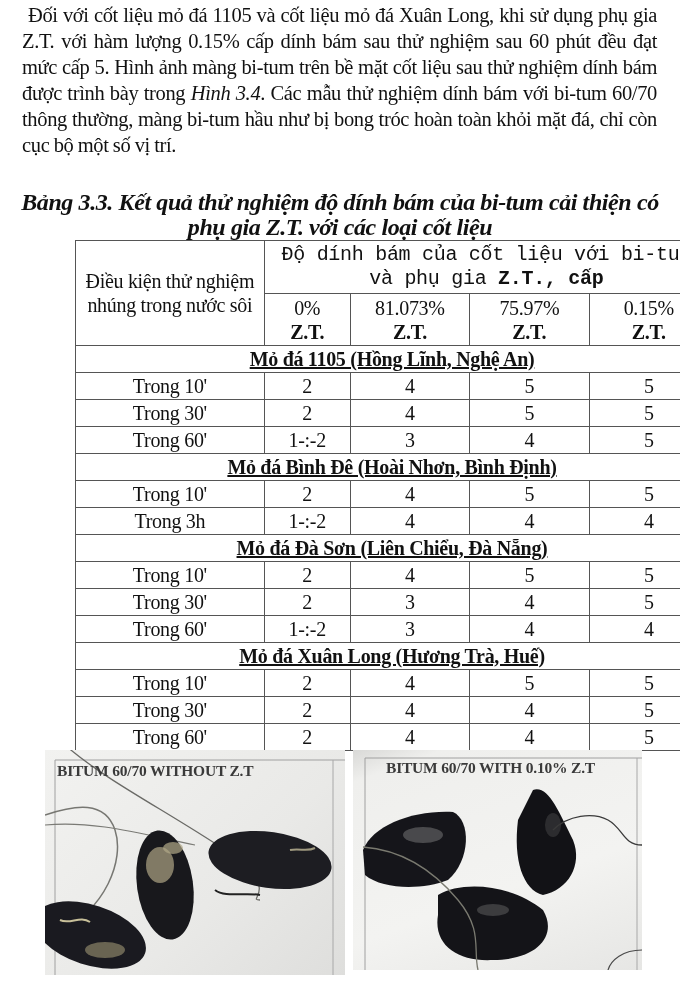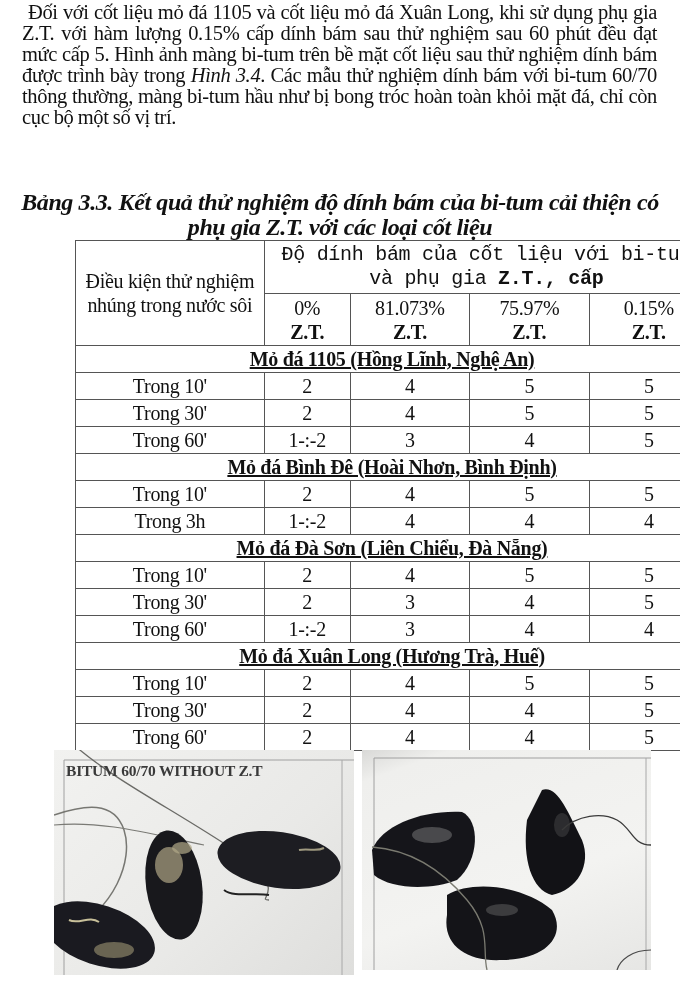--- a/index.html
+++ b/index.html
@@ -2,21 +2,21 @@
 <html><head>
 <meta charset="utf-8">
 <style>
   html, body { margin: 0; padding: 0; background: #ffffff; }
   body {
     width: 680px; height: 981px; position: relative; overflow: hidden;
     font-family: "Liberation Serif", "DejaVu Serif", serif; color: #111111;
   }
   .para {
     position: absolute; left: 22px; top: 2px; width: 635px;
-    font-size: 20.5px; line-height: 21px; text-align: justify;
+    font-size: 20.5px; line-height: 26px; text-align: justify;
     letter-spacing: -0.35px; word-spacing: -0.5px;
   }
   .para .indent { display: inline-block; width: 6px; }
   .para i { font-style: italic; }
   .caption {
     position: absolute; left: 0; top: 190px; width: 680px; text-align: center;
     font-weight: bold; font-style: italic; font-size: 24px; line-height: 25px;
     letter-spacing: -0.4px;
   }
   table.results {
@@ -26,21 +26,21 @@
   table.results td, table.results th {
     border: 1px solid #555555; padding: 0; text-align: center; font-weight: normal;
     line-height: 24px;
   }
   table.results th.cond { width: 157px; line-height: 24.5px; }
   table.results th.top { height: 52px; line-height: 24px; font-family: Liberation Mono, monospace; }
   table.results th.pct { height: 51px; line-height: 24px; }
   table.results .b { font-weight: bold; }
   table.results tr.group td { font-weight: bold; height: 26px; text-decoration: underline; }
   table.results tr.data td { height: 26px; text-align: center; }
-  .photos { position: absolute; left: 54px; top: 750px; width: 600px; height: 225px; }
+  .photos { position: absolute; left: 45px; top: 750px; width: 600px; height: 225px; }
   .photo {
     position: absolute; top: 0; height: 225px; overflow: hidden;
     background: linear-gradient(135deg, #f2f2f0 0%, #e9e9e7 60%, #dededc 100%);
   }
   .photo.left { left: 0; width: 300px; }
   .photo.right { left: 308px; width: 289px; top: 0; height: 220px; background: linear-gradient(160deg,#d9d9d7 0%, #efefed 10%, #f3f3f1 60%, #e6e6e4 100%); }
   .photo .label {
     position: absolute; top: 12px; font-family: "Liberation Serif", serif; font-weight: bold;
     font-size: 15.5px; color: #3a3a3a; letter-spacing: -0.2px; white-space: nowrap;
   }
@@ -221,14 +221,15 @@
       <path d="M85 145 C 110 130, 160 135, 190 160 C 205 185, 185 210, 140 210 C 105 212, 80 195, 85 165 Z" fill="#141418"></path>
 
       <ellipse cx="70" cy="85" rx="20" ry="8" fill="#8a8a8a" opacity="0.45"></ellipse>
       <ellipse cx="200" cy="75" rx="8" ry="12" fill="#555" opacity="0.4"></ellipse>
       <ellipse cx="140" cy="160" rx="16" ry="6" fill="#777" opacity="0.4"></ellipse>
 
       <path d="M10 97 C 50 100, 80 120, 105 150 S 120 200, 125 220" stroke="#7a7a70" stroke-width="1.3" fill="none"></path>
       <path d="M200 80 C 215 65, 240 62, 255 70 S 270 95, 289 95" stroke="#3a3a3a" stroke-width="1.3" fill="none"></path>
       <path d="M255 220 C 258 210, 270 200, 289 200" stroke="#4a4a4a" stroke-width="1.2" fill="none"></path>
     </svg>
+    <div class="label">BITUM 60/70 WITH 0.10%  Z.T</div>
   </div>
 </div>
 
 </body></html>

